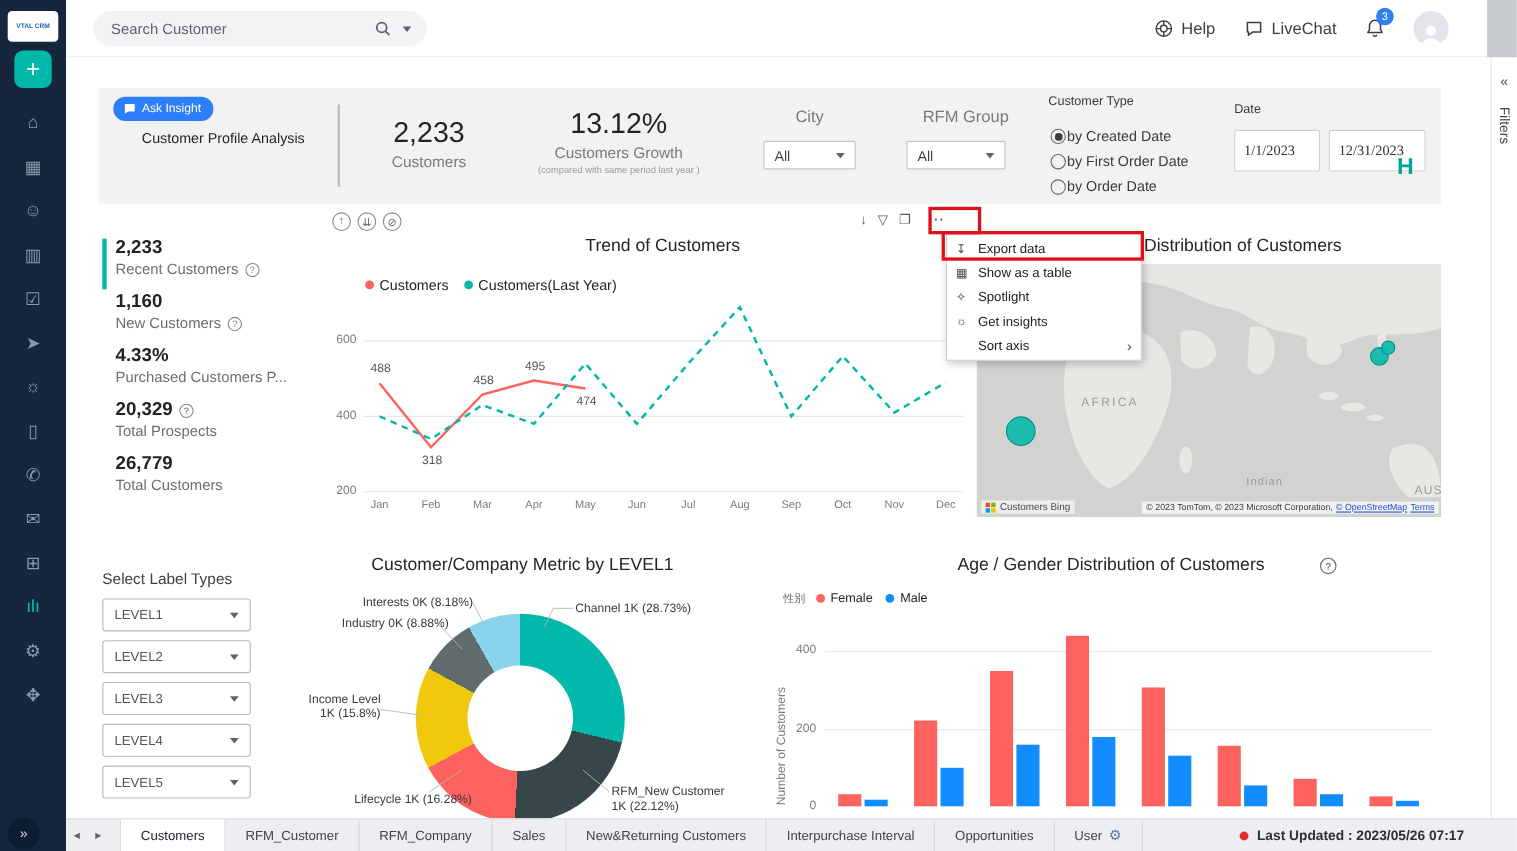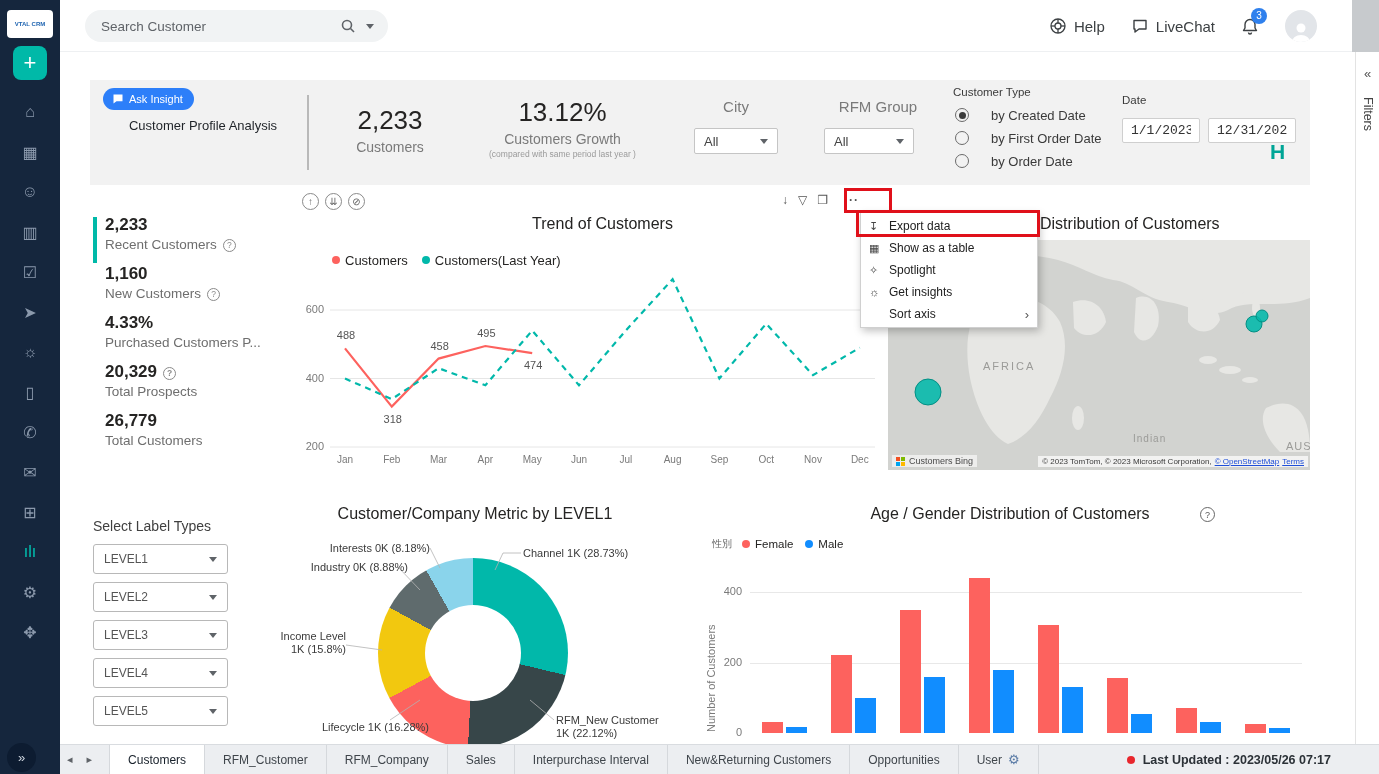--- a/index.html
+++ b/index.html
@@ -41,25 +41,25 @@
 #dash-title{position:absolute;left:18px;top:38px;width:190px;text-align:center;font-size:13px;color:#1f2328;line-height:1.25}
 #band-divider{position:absolute;left:217px;top:15px;width:2px;height:75px;background:#b9b9b9}
 .kpi{position:absolute;text-align:center}
 .kpi-value{font-size:26px;color:#252423;font-weight:500}
 .kpi-label{font-size:14px;color:#7a7a7a;margin-top:3px}
 .kpi-note{font-size:8.5px;color:#9a9a9a;margin-top:2px}
 .slicer-label{position:absolute;font-size:15px;color:#7a7a7a;text-align:center}
 .dd{position:absolute;height:26px;background:#fff;border:1px solid #c5c5c5;border-radius:2px;display:flex;align-items:center;justify-content:space-between;padding:0 9px;font-size:13px;color:#444;cursor:pointer}
 #ct-label,#date-label{position:absolute;font-size:11.5px;color:#3b3b3b}
 #radio-list{position:absolute;left:865px;top:28px}
-.radio-row{display:flex;gap:22px;align-items:flex-start;height:23px;cursor:pointer}
+.radio-row{display:flex;gap:1px;align-items:flex-end;height:23px;cursor:pointer}
 .radio{width:14px;height:14px;border:1.5px solid #6b6b6b;border-radius:50%;position:relative;flex:none}
 .radio.sel::after{content:"";position:absolute;inset:2.5px;background:#3c3c3c;border-radius:50%}
 .radio-label{font-size:13px;color:#3a3a3a}
-.date-input{position:absolute;height:25px;border:1px solid #cfcfcf;border-radius:2px;background:#fff;font-size:13px;color:#333;padding:0 8px;font-family:Liberation Mono, monospace}
+.date-input{position:absolute;height:38px;border:1px solid #cfcfcf;border-radius:2px;background:#fff;font-size:13px;color:#333;padding:0 8px;font-family:Liberation Serif, serif}
 #brand-h{position:absolute;left:1180px;top:60px;font-size:21px;font-weight:bold;color:#00a596}
 
 
 #accent-bar{position:absolute;left:33px;top:165px;width:4px;height:46px;background:#00b9a8}
 #stats{position:absolute;left:45px;top:163px;width:195px}
 .stat{margin-bottom:12px}
 .stat-value{font-size:17px;font-weight:bold;color:#252423}
 .stat-label{font-size:13.5px;color:#6e6e6e;margin-top:2px}
 .help-ic{display:inline-flex;align-items:center;justify-content:center;width:13px;height:13px;border:1px solid #8a8a8a;border-radius:50%;color:#8a8a8a;font-size:8.5px;margin-left:6px;vertical-align:1px;cursor:pointer}
 #select-label-title{position:absolute;left:33px;top:466px;font-size:14px;color:#3f3f3f}
@@ -525,24 +525,24 @@
         <div class="tab">
           <span>RFM_Customer</span>
         </div>
         <div class="tab">
           <span>RFM_Company</span>
         </div>
         <div class="tab">
           <span>Sales</span>
         </div>
         <div class="tab">
+          <span>New&amp;Returning Customers</span>
+        </div>
+        <div class="tab">
           <span>Interpurchase Interval</span>
-        </div>
-        <div class="tab">
-          <span>New&amp;Returning Customers</span>
         </div>
         <div class="tab">
           <span>Opportunities</span>
         </div>
         <div class="tab">
           <span>User</span>
           <span class="tab-gear">⚙</span>
         </div>
       </div>
     <div id="tab-spacer"></div>

